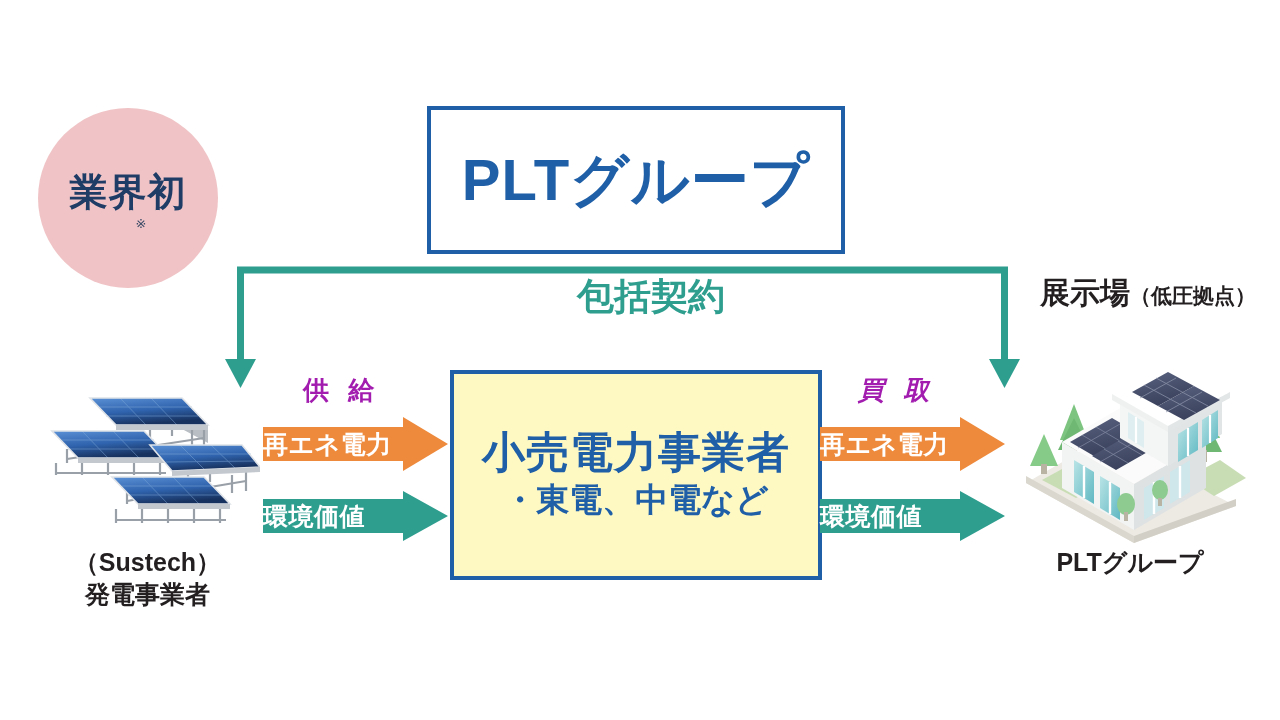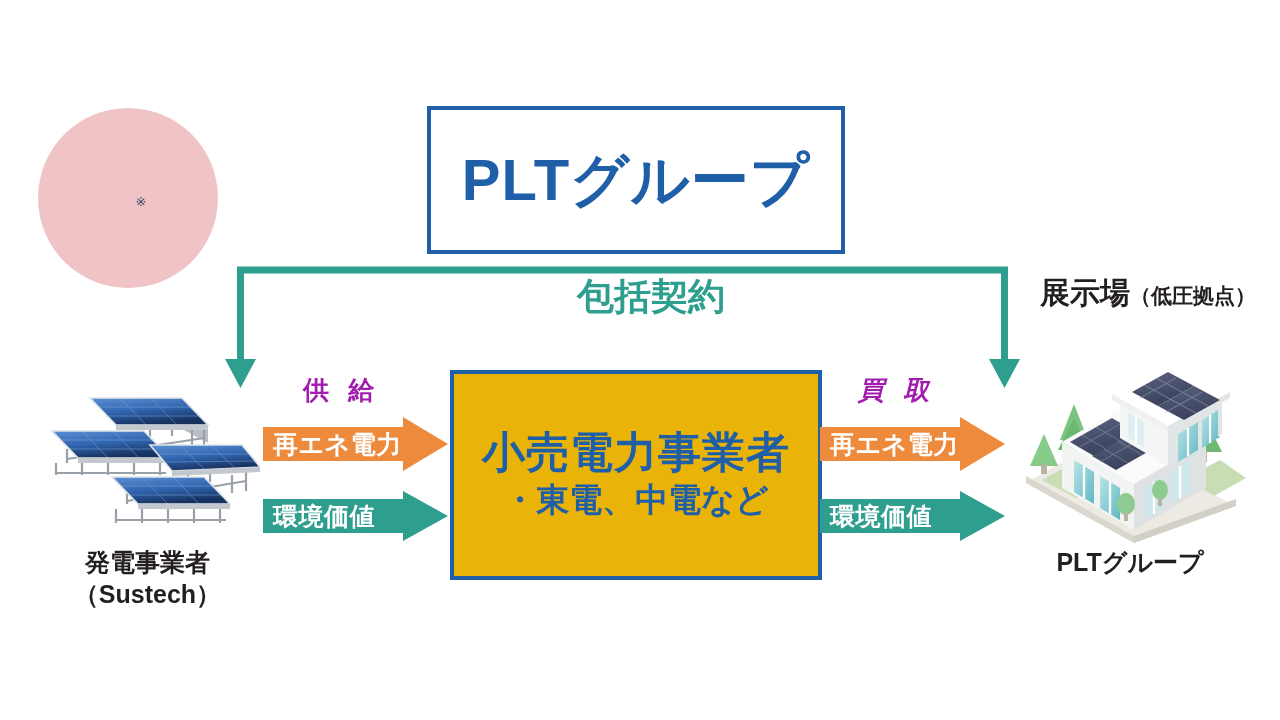--- a/index.html
+++ b/index.html
@@ -46,37 +46,37 @@
   #venue-label{
     left:1040px;top:278px;white-space:nowrap;
     color:#231f20;line-height:1;
   }
   #venue-label .big{font-size:30px;font-weight:700;}
   #venue-label .small{font-size:21px;font-weight:700;}
 
   
   #center-box{
     left:450px;top:370px;width:364px;height:202px;
-    border:4px solid #1f5fa8;background:#eab308;
+    border:4px solid #1f5fa8;background:#fef9c3;
     display:flex;flex-direction:column;align-items:center;justify-content:center;
   }
   #center-box .cb-line1{font-size:43px;font-weight:700;color:#1f5fa8;line-height:1.05;letter-spacing:1px;}
   #center-box .cb-line2{font-size:33px;font-weight:700;color:#1f5fa8;line-height:1.25;letter-spacing:0px;margin-top:4px;}
 
   
   .flow-caption{
     position:absolute;font-size:26px;font-weight:700;color:#a21caf;
     letter-spacing:6px;line-height:1;white-space:nowrap;
   }
   .arrow-wrap{position:absolute;}
   .arrow-label{
     position:absolute;left:0;top:0;width:100%;height:100%;
     display:flex;align-items:center;
     color:#ffffff;font-size:25px;font-weight:700;line-height:1;letter-spacing:0.5px;
-    box-sizing:border-box;padding-left:10px;
+    box-sizing:border-box;
   }
 
   
   #supply-caption{left:303px;top:377px;}
   #arrow-supply-power{left:263px;top:417px;width:185px;height:54px;}
   #arrow-supply-value{left:263px;top:491px;width:185px;height:50px;}
 
   
   #buy-caption{left:858px;top:377px;font-style:italic;}
   #arrow-buy-power{left:820px;top:417px;width:185px;height:54px;}
@@ -93,20 +93,21 @@
   }
 
   
   #solar-illustration{left:32px;top:383px;width:228px;height:158px;}
   #house-illustration{left:1008px;top:338px;width:252px;height:212px;}
 </style>
 </head>
 <body>
 
 <div class="abs" id="badge">
+  <div class="badge-text">業界初</div>
   <div class="badge-note">※</div>
 </div>
 
 <div class="abs" id="title-box">
   <div class="title-text">PLTグループ</div>
 </div>
 
 <svg class="abs" id="bracket" viewBox="0 0 795 130">
 
   <path d="M12,8 L783,8" stroke="#2e9e8f" stroke-width="7" fill="none"></path>
@@ -256,22 +257,22 @@
       <line x1="136" y1="126" x2="136" y2="140"></line>
       <line x1="162" y1="126" x2="162" y2="140"></line>
       <line x1="188" y1="126" x2="188" y2="140"></line>
       <line x1="84" y1="126" x2="84" y2="140"></line>
       <line x1="84" y1="137" x2="194" y2="137"></line>
     </g>
   </g>
 </svg>
 
 <div class="abs" id="solar-caption">
+  <div>（Sustech）</div>
   <div>発電事業者</div>
-  <div>（Sustech）</div>
 </div>
 
 <svg class="abs" id="house-illustration" viewBox="0 0 252 212">
   <defs>
     <linearGradient id="glassG" x1="0" y1="0" x2="1" y2="1">
       <stop offset="0%" stop-color="#b9e4e6"></stop>
       <stop offset="100%" stop-color="#5fb8c2"></stop>
     </linearGradient>
     <linearGradient id="roofPanel" x1="0" y1="0" x2="0.4" y2="1">
       <stop offset="0%" stop-color="#5a6380"></stop>

